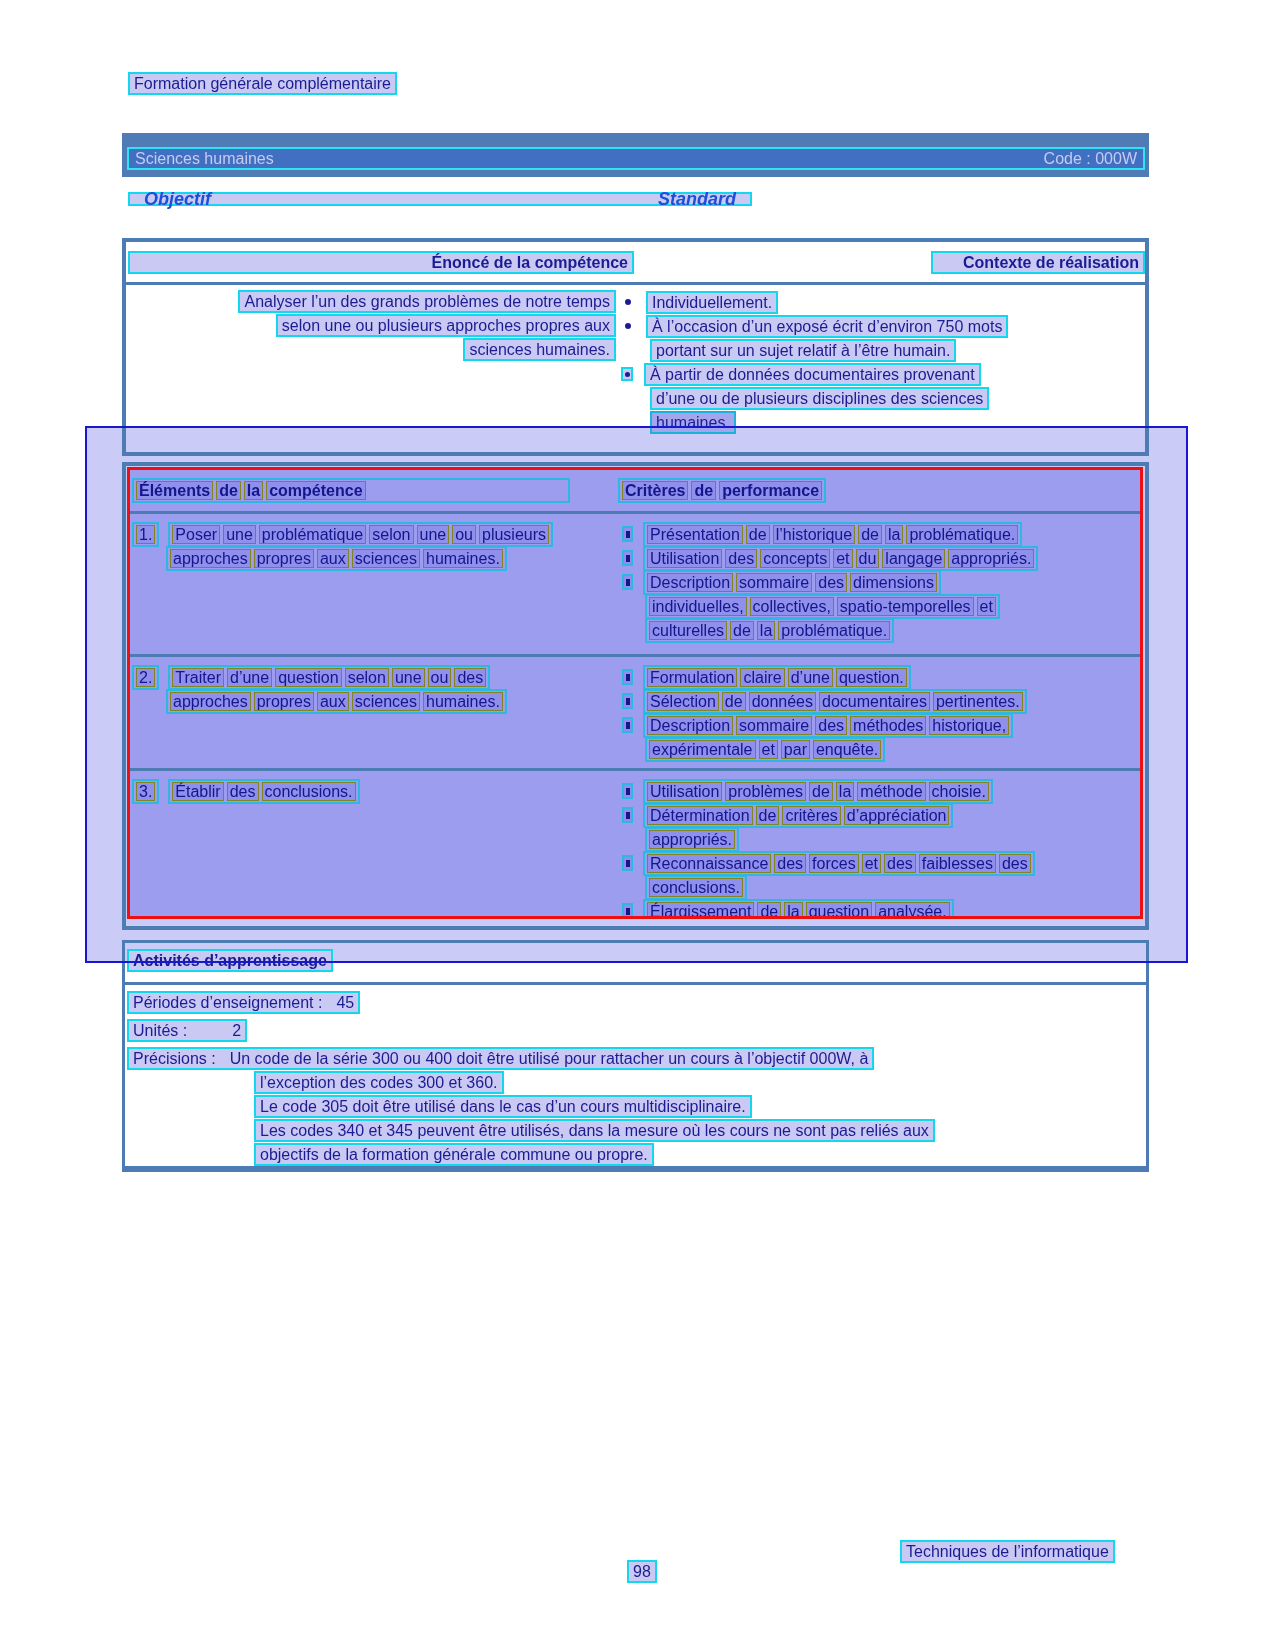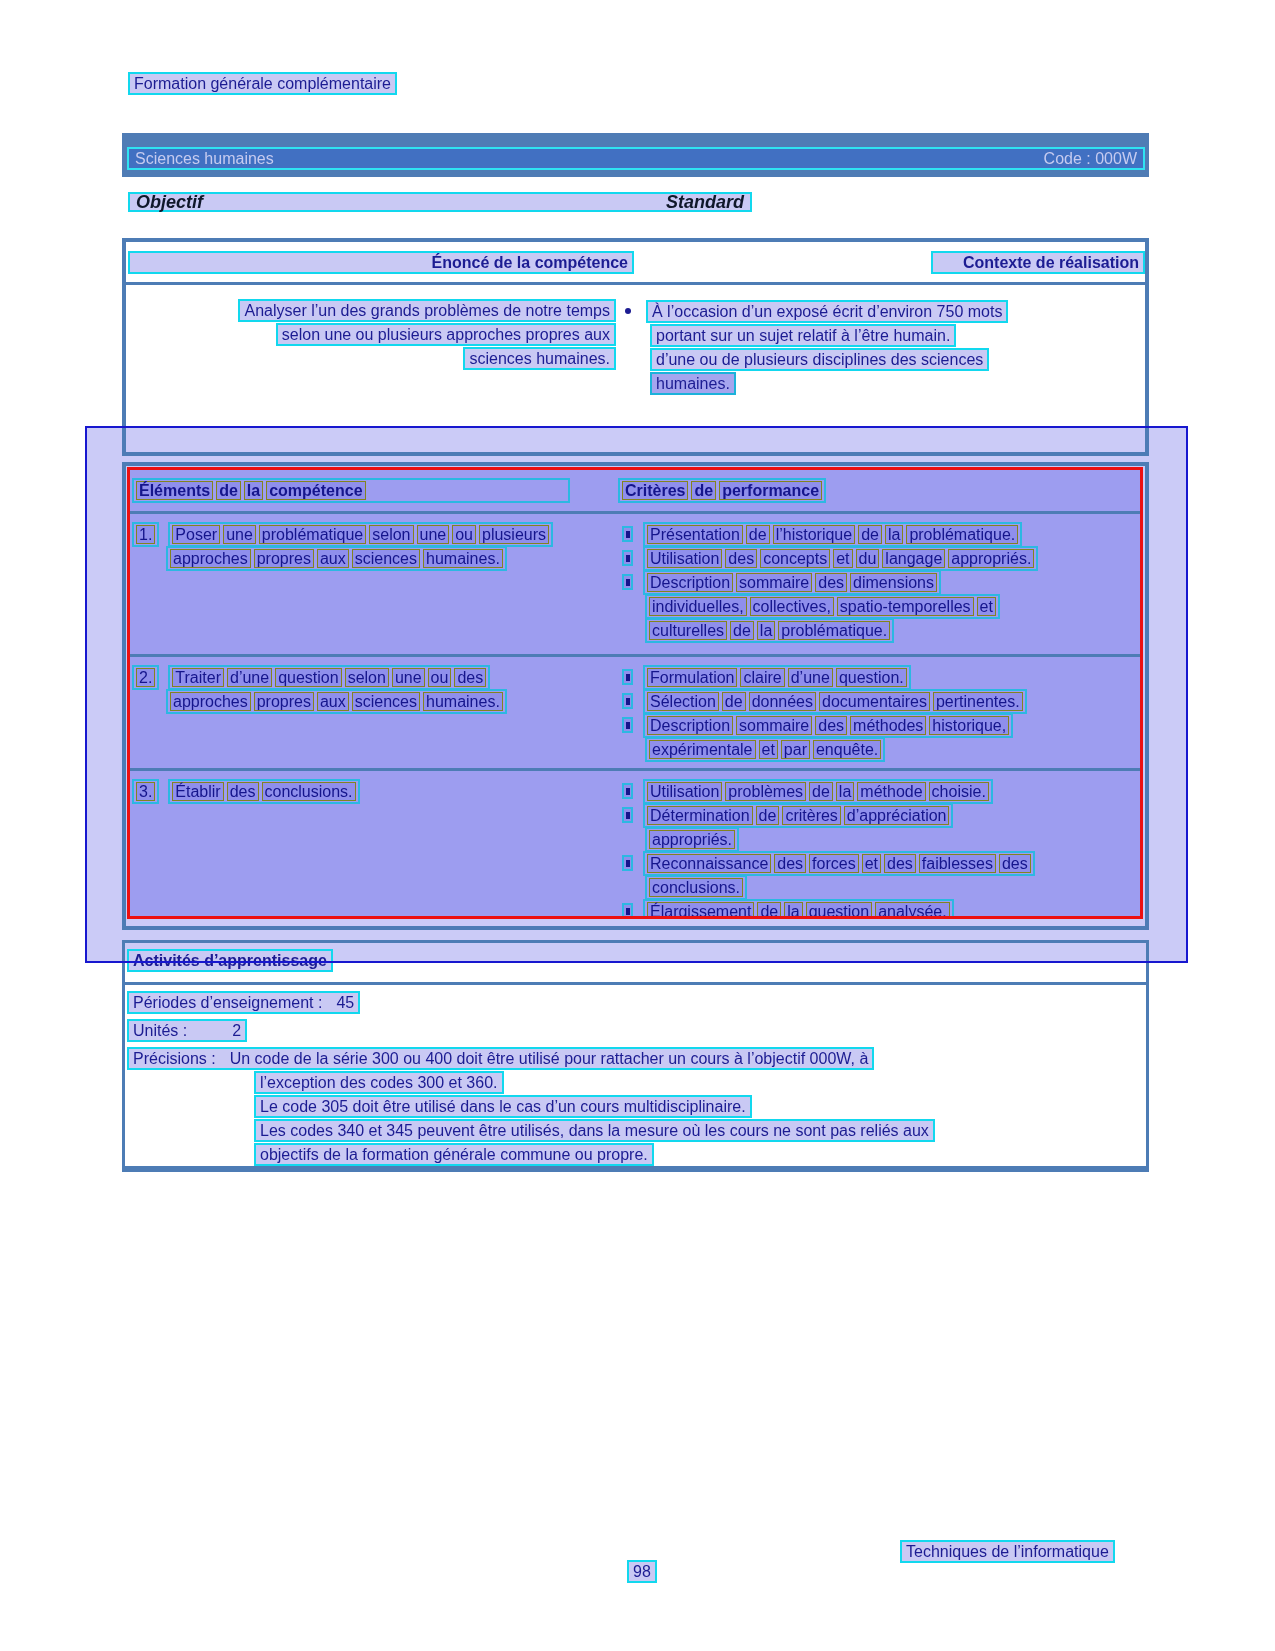--- a/index.html
+++ b/index.html
@@ -12,36 +12,36 @@
   .hl.bold{font-weight:bold;}
   .hl-tint{background:#a5a5ee;border-color:#1cb2da;}
 
   
   #bar{position:absolute;left:122px;top:133px;width:1027px;height:44px;background:#4f7cb5;}
   #bar-inner{position:absolute;left:5px;top:14px;width:1018px;height:23px;background:#4170c2;
              border:2px solid #2fe3f2;box-sizing:border-box;display:flex;justify-content:space-between;
              align-items:center;padding:0 6px;color:#c6cbf0;font-size:16px;}
 
   
-  #objstd{position:absolute;left:128px;top:192px;width:624px;height:20px;background:#c9c9f4;
+  #objstd{position:absolute;left:128px;top:192px;width:624px;height:14px;background:#c9c9f4;
           border:2px solid #12d8ee;box-sizing:border-box;display:flex;justify-content:space-between;
-          align-items:center;padding:0 6px;font-style:italic;font-weight:bold;font-size:18px;color:#0f172a;}
+          align-items:center;padding:0 14px;font-style:italic;font-weight:bold;font-size:18px;color:#1d4ed8;}
 
   
   #ovbg{position:absolute;left:85px;top:426px;width:1103px;height:537px;background:#cbcbf7;}
   #ovborder{position:absolute;left:85px;top:426px;width:1103px;height:537px;border:2px solid #1717cf;
             box-sizing:border-box;z-index:9;pointer-events:none;}
 
   
   .tbl{position:absolute;left:122px;width:1027px;border:4px solid #4d7cb5;box-sizing:border-box;}
   #t1{top:238px;height:218px;text-align:right;}
   .thead{height:40px;border-bottom:3px solid #4d7cb5;display:flex;align-items:center;}
   .thead .cl{width:488px;padding-left:2px;}
   .thead .cr{flex:1;}
-  .tbody{display:flex;padding-top:14px;}
+  .tbody{display:flex;padding-top:5px;}
   .cl1{width:488px;padding-left:2px;}
   .cr1{flex:1;}
   .ln1{height:24px;}
   .brow{display:flex;align-items:center;height:24px;}
   .dot{width:6px;height:6px;border-radius:50%;background:#1c1c92;margin:0 15px 0 9px;flex:0 0 auto;}
   .dotbox{width:12px;height:14px;background:#c9c9f4;border:2px solid #12d8ee;box-sizing:border-box;
           margin:0 11px 0 5px;display:flex;align-items:center;justify-content:center;flex:0 0 auto;}
   .dotbox .dot{margin:0;width:5px;height:5px;}
   .cont1{margin-left:34px;}
 
@@ -110,24 +110,34 @@
     </div>
     <div class="tbody">
       <div class="cl1" id="t1-left">
           <div class="ln1"><span class="hl">Analyser l’un des grands problèmes de notre temps</span></div>
           <div class="ln1"><span class="hl">selon une ou plusieurs approches propres aux</span></div>
           <div class="ln1"><span class="hl">sciences humaines.</span></div>
         </div>
       <div class="cr1" id="t1-right">
           <div class="brow">
             <span class="dot"></span>
+            <span class="hl">Individuellement.</span>
+          </div>
+          <div class="brow">
+            <span class="dot"></span>
             <span class="hl">À l’occasion d’un exposé écrit d’environ 750 mots</span>
           </div>
           <div class="brow cont1">
             <span class="hl">portant sur un sujet relatif à l’être humain.</span>
+          </div>
+          <div class="brow">
+            <span class="dotbox">
+              <span class="dot"></span>
+            </span>
+            <span class="hl">À partir de données documentaires provenant</span>
           </div>
           <div class="brow cont1">
             <span class="hl">d’une ou de plusieurs disciplines des sciences</span>
           </div>
           <div class="brow cont1">
             <span class="hl hl-tint">humaines.</span>
           </div>
         </div>
     </div>
   </div>

